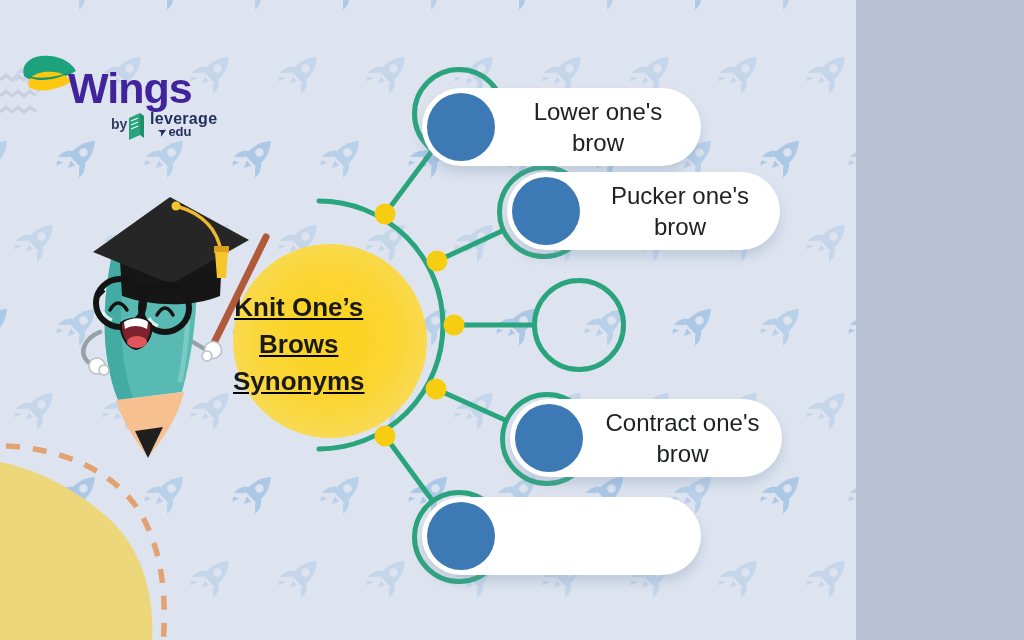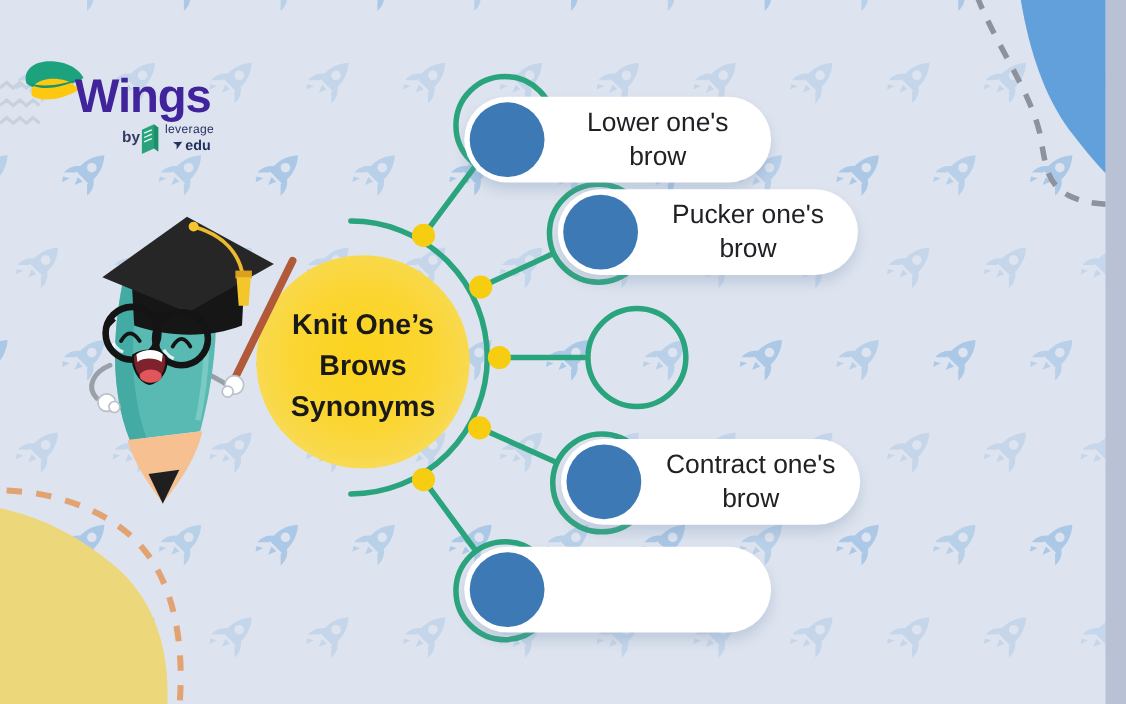--- a/index.html
+++ b/index.html
@@ -1,38 +1,38 @@
 <!DOCTYPE html>
 <html><head>
 <meta charset="utf-8">
 <style>
   html,body{margin:0;padding:0;background:#b9c2d4;}
   #stage{
-    position:relative;width:957px;height:640px;overflow:hidden;
-    background:#dee4ef;font-family:"Liberation Sans",sans-serif;padding-left:48px;
+    position:relative;width:856px;height:640px;overflow:hidden;
+    background:#dee4ef;font-family:"Liberation Sans",sans-serif;
   }
   #stage svg.layer{position:absolute;left:0;top:0;}
 
   
   .logo{position:absolute;left:22px;top:52px;width:200px;height:100px;z-index:6;}
   .wing{position:absolute;left:0;top:2px;}
   .brand{position:absolute;left:46px;top:12px;font-size:43px;font-weight:700;
          letter-spacing:-1px;color:#41249b;}
   .by{position:absolute;left:89px;top:64px;font-size:14px;font-weight:700;color:#333c63;}
   .lockup{position:absolute;left:104px;top:60px;display:flex;gap:4px;align-items:flex-start;}
   .lockup .txt{display:flex;flex-direction:column;line-height:13px;}
-  .lev1{font-size:11px;font-weight:400;color:#22305e;letter-spacing:.3px;}
+  .lev1{font-size:16px;font-weight:700;color:#22305e;letter-spacing:.3px;}
   .lev2{font-size:13px;font-weight:700;color:#22305e;display:flex;align-items:center;gap:2px;padding-left:8px;}
   .plane{display:inline-block;transform:rotate(-28deg);font-size:10px;color:#22305e;}
 
   
   .center-bubble{
-    position:absolute;left:233px;top:232px;width:194px;height:194px;border-radius:50%;
+    position:absolute;left:233px;top:244px;width:194px;height:194px;border-radius:50%;
     background:radial-gradient(circle at 50% 48%, #fcd31d 0%, #fbd532 45%, #f9d94b 66%, #f7dd66 83%, #f5e185 100%);
-    display:flex;align-items:center;justify-content:center;z-index:2;
+    display:flex;align-items:center;justify-content:flex-start;z-index:2;text-decoration:underline;
   }
   .center-title{
     white-space:pre-line;text-align:center;font-size:26px;line-height:37px;
     font-weight:700;color:#191919;padding-top:6px;
   }
 
   
   .pill{
     position:absolute;height:78px;background:#ffffff;border-radius:39px;
     display:flex;align-items:center;z-index:4;

